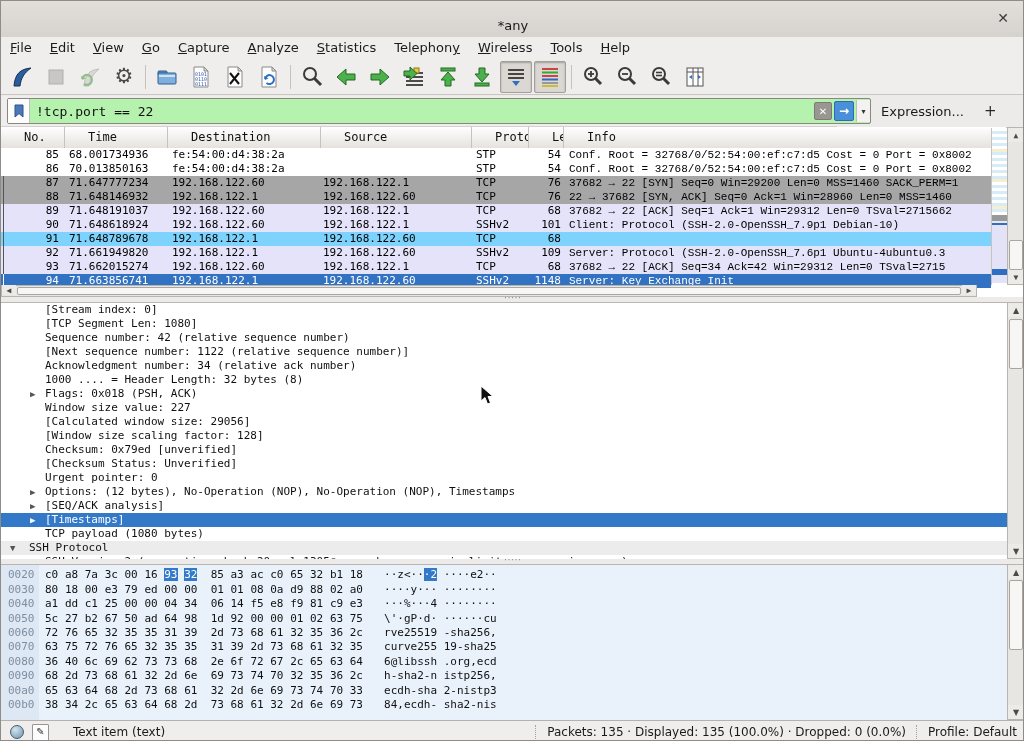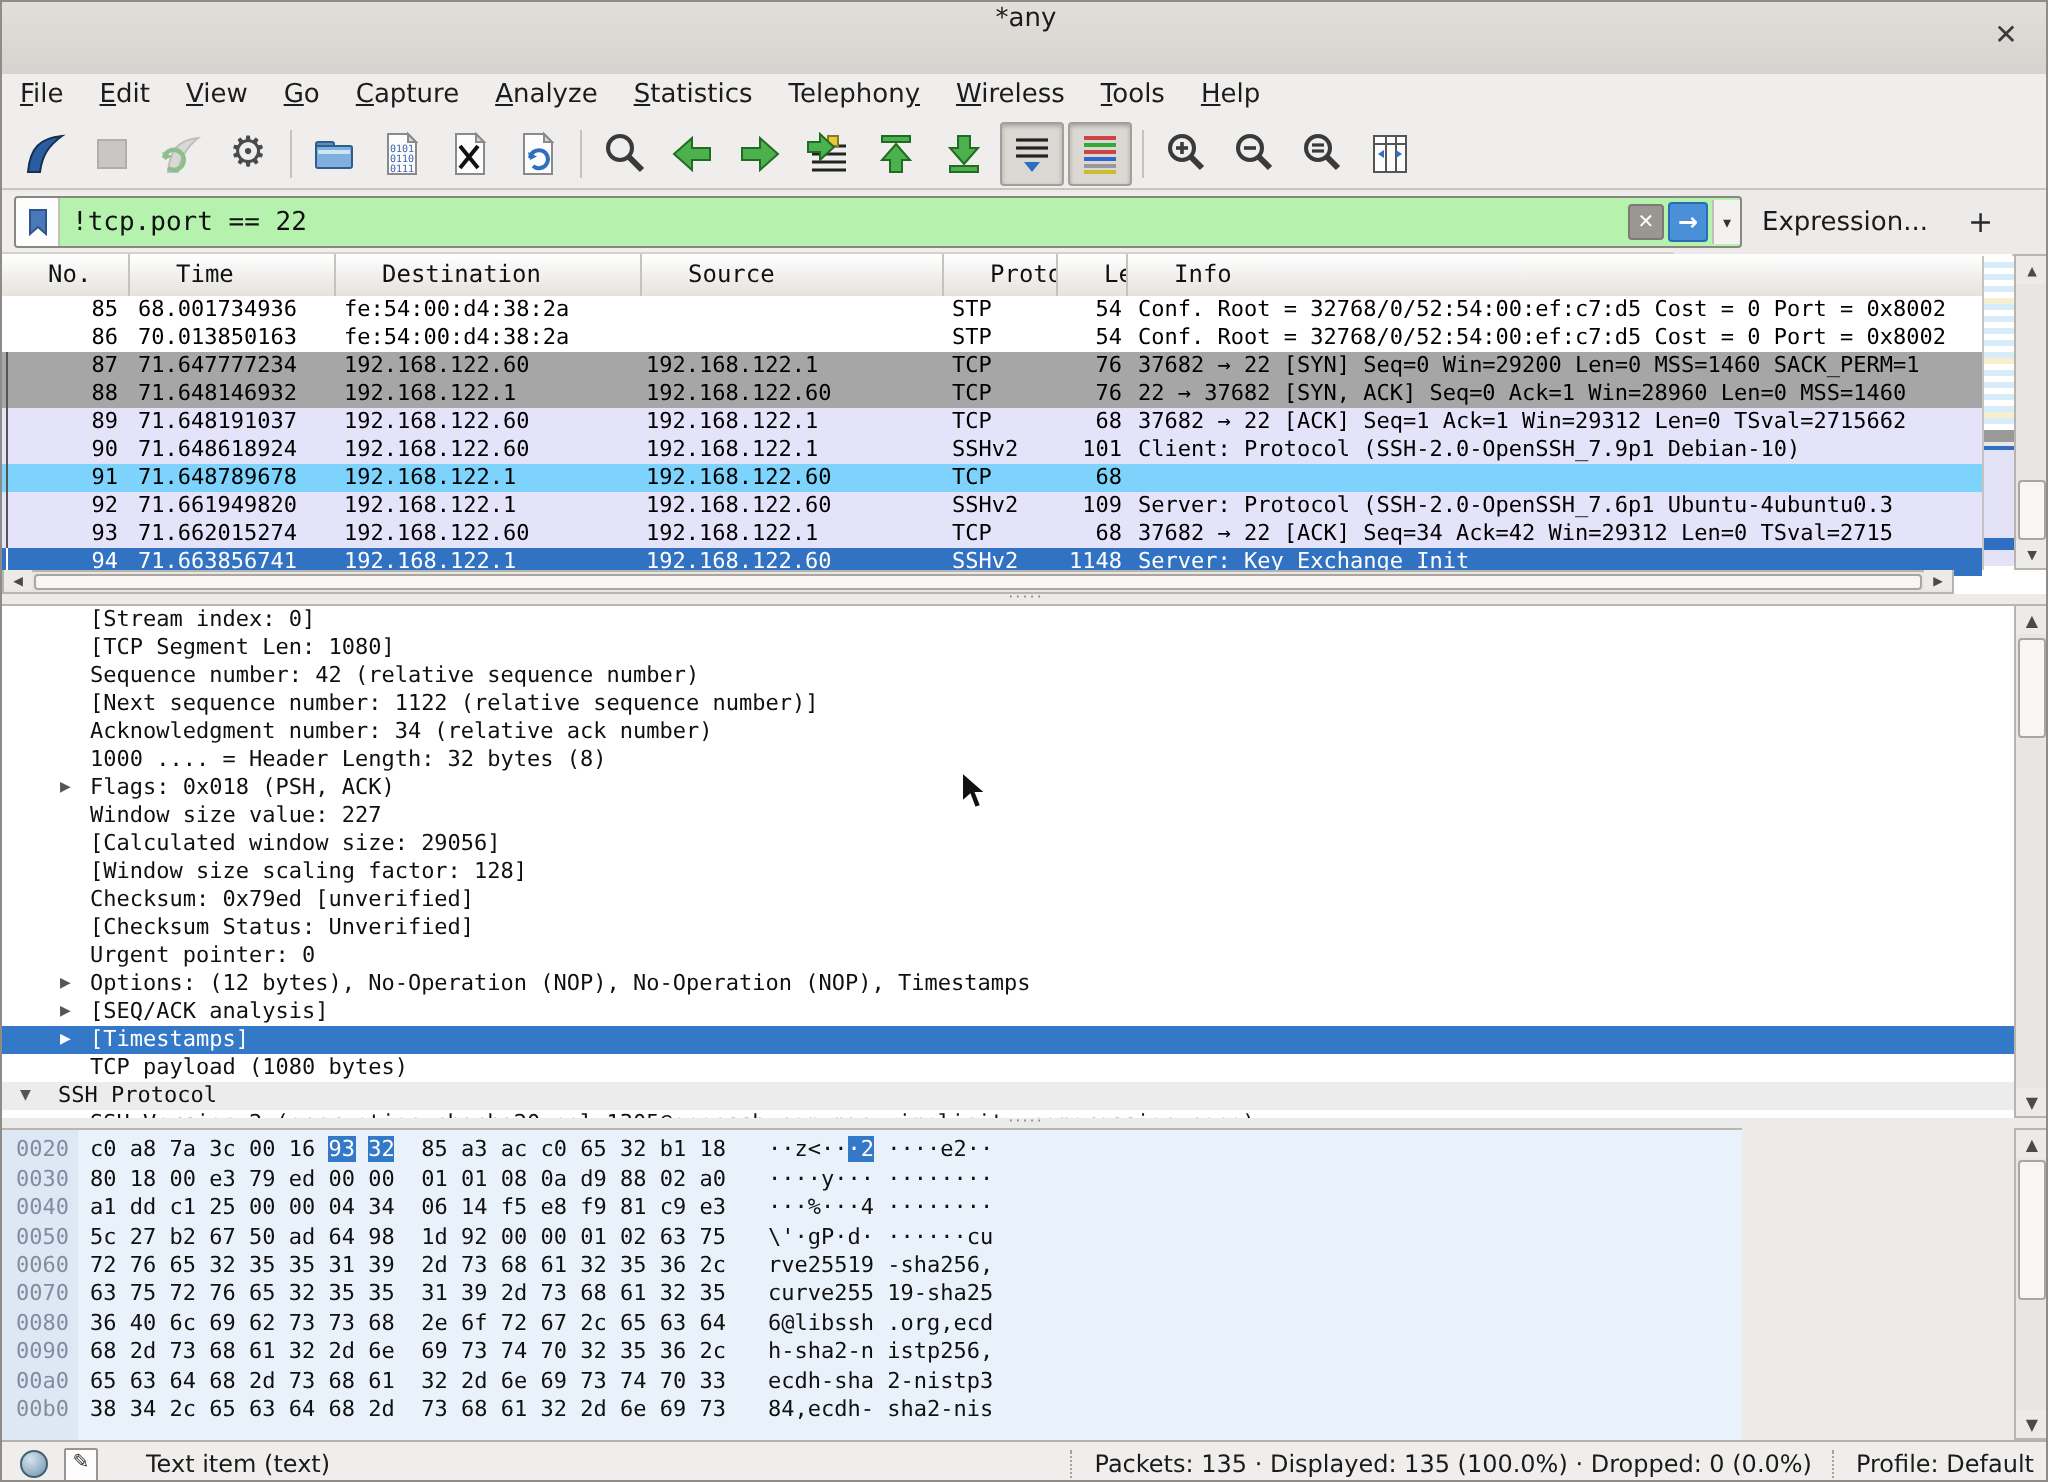--- a/index.html
+++ b/index.html
@@ -3,21 +3,21 @@
 <meta charset="utf-8">
 <style>
   html,body{margin:0;padding:0;}
   body{width:1024px;height:741px;position:relative;background:#edebe9;
        font-family:"DejaVu Sans",sans-serif;overflow:hidden;
        border:1px solid #8f8b86;box-sizing:border-box;}
   .mono{font-family:"DejaVu Sans Mono",monospace;}
   
   #titlebar{position:absolute;left:0;top:0;width:1024px;height:36px;
     background:linear-gradient(#e2dfda,#d6d2cd);border-bottom:1px solid #b5b1ab;}
-  #title{position:absolute;left:0;right:0;top:1px;text-align:center;font-size:13px;color:#1a1a1a;}
+  #title{position:absolute;left:0;right:0;top:17px;text-align:center;font-size:13px;color:#1a1a1a;}
   #closebtn{position:absolute;right:14px;top:9px;width:16px;height:16px;
     font-size:14px;font-weight:bold;color:#3a3a3a;text-align:center;line-height:16px;cursor:default;}
   
   #menubar{position:absolute;left:0;top:36px;width:1024px;height:22px;background:#f0eeec;
     display:flex;align-items:center;font-size:13px;color:#1c1c1c;}
   .menuitem{padding:0 9px;line-height:22px;}
   .menuitem u{text-decoration:underline;}
   
   #toolbar{position:absolute;left:0;top:58px;width:1024px;height:36px;background:#f0eeec;
     border-bottom:1px solid #c9c5c1;display:flex;align-items:center;padding-left:4px;box-sizing:border-box;}
@@ -51,21 +51,21 @@
     white-space:nowrap;overflow:hidden;}
   #plbody{position:absolute;left:0;top:21px;width:990px;height:140px;overflow:hidden;}
   .prow{display:flex;height:14px;line-height:14px;font-size:11px;white-space:nowrap;position:relative;}
   .pcell{box-sizing:border-box;overflow:hidden;flex-shrink:0;}
   .c-no{width:64px;text-align:right;padding-right:6px;}
   .c-time{width:103px;padding-left:4px;}
   .c-src{width:151px;padding-left:4px;}
   .c-dst{width:153px;padding-left:4px;}
   .c-proto{width:57px;padding-left:4px;}
   .c-len{width:35px;text-align:right;padding-right:3px;}
-  .c-info{flex:1;padding-left:5px;}
+  .c-info{flex:1;padding-left:5px;font-family:Liberation Mono, monospace;}
   .bracket{position:absolute;left:2px;top:0;width:1px;height:14px;background:#555;}
   
   #minimap{position:absolute;left:990px;top:1px;width:16px;height:157px;border-left:1px solid #c6c2be;}
   .scroll-v{position:absolute;width:18px;background:#e8e6e3;border:1px solid #b8b4b0;box-sizing:border-box;}
   .scroll-h{position:absolute;height:12px;background:#e8e6e3;border:1px solid #b8b4b0;box-sizing:border-box;}
   .sb-arrow{position:absolute;width:16px;height:14px;display:flex;align-items:center;
     justify-content:center;font-size:8px;color:#4a4a4a;background:#ecebe8;}
   .sb-thumb{position:absolute;left:1px;width:14px;background:#f7f6f4;
     border:1px solid #aaa69f;border-radius:2px;box-sizing:border-box;}
   .sb-thumb-h{position:absolute;top:1px;height:8px;background:#f7f6f4;
@@ -75,21 +75,21 @@
   .splitter .dots{font-size:8px;color:#8a867f;line-height:4px;letter-spacing:1px;}
   
   #detailpane{position:absolute;left:0;top:301px;width:1006px;height:257px;background:#fff;
     overflow:hidden;border-top:1px solid #b9b5b1;}
   .dline{height:14px;line-height:14px;font-size:11px;color:#101010;white-space:nowrap;position:relative;}
   .dline .arr{position:absolute;font-size:9px;color:#555;top:0;}
   .dline.sel{background:#3379c8;color:#fff;}
   .dline.sel .arr{color:#fff;}
   .dline.graybg{background:#ececec;}
   
-  #hexpane{position:absolute;left:0;top:563px;width:870px;height:155px;background:#e9f2fb;
+  #hexpane{position:absolute;left:0;top:563px;width:1006px;height:155px;background:#e9f2fb;
     border-top:1px solid #b9b5b1;overflow:hidden;}
   #hexoffsets-strip{position:absolute;left:0;top:0;width:38px;height:100%;background:#dde8f4;}
   .hrow{position:relative;height:14px;line-height:14px;font-size:11px;white-space:pre;margin-top:0.4px;}
   .h-off{position:absolute;left:7px;color:#7e8da0;}
   .h-hex{position:absolute;left:44px;color:#101010;}
   .h-asc{position:absolute;left:383px;color:#101010;}
   .hl{background:#3379c8;color:#fff;}
   
   #statusbar{position:absolute;left:0;top:719px;width:1024px;height:22px;background:#f0eeec;
     border-top:1px solid #b5b1ad;display:flex;align-items:center;font-size:12px;color:#1a1a1a;}

